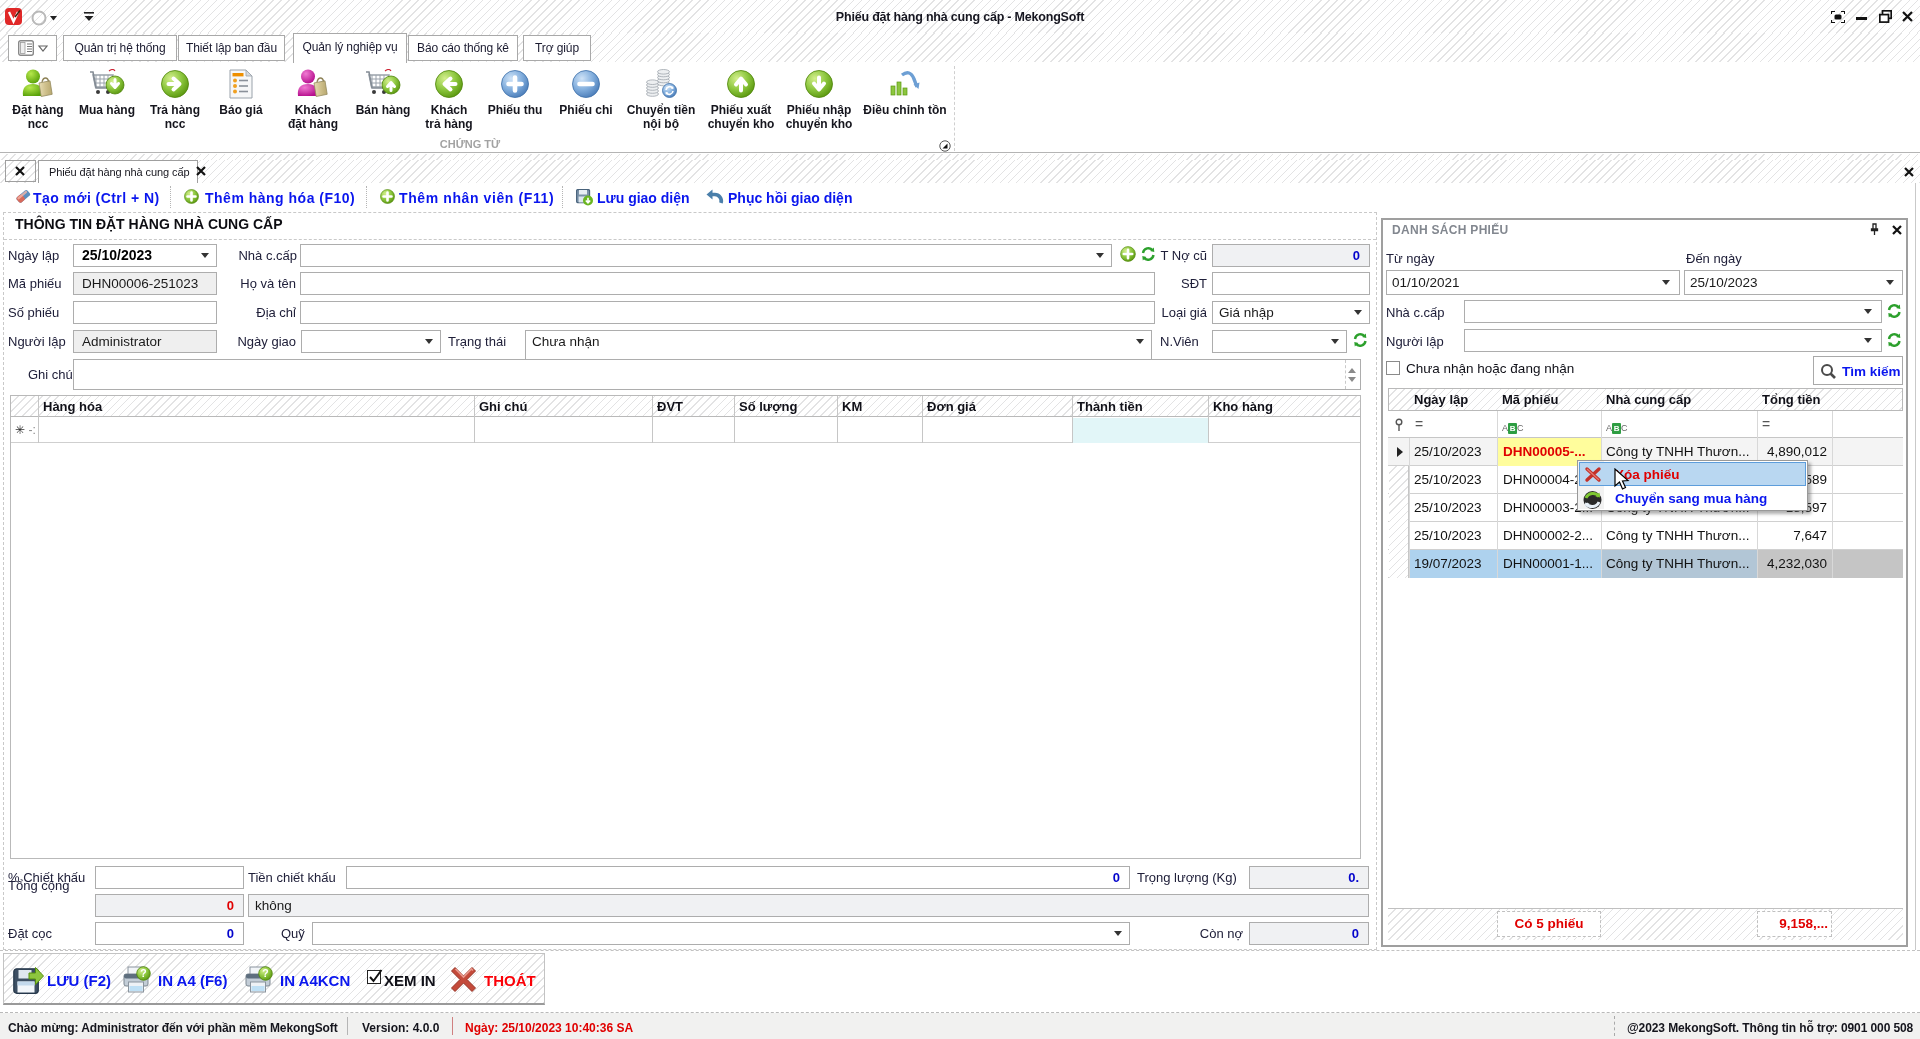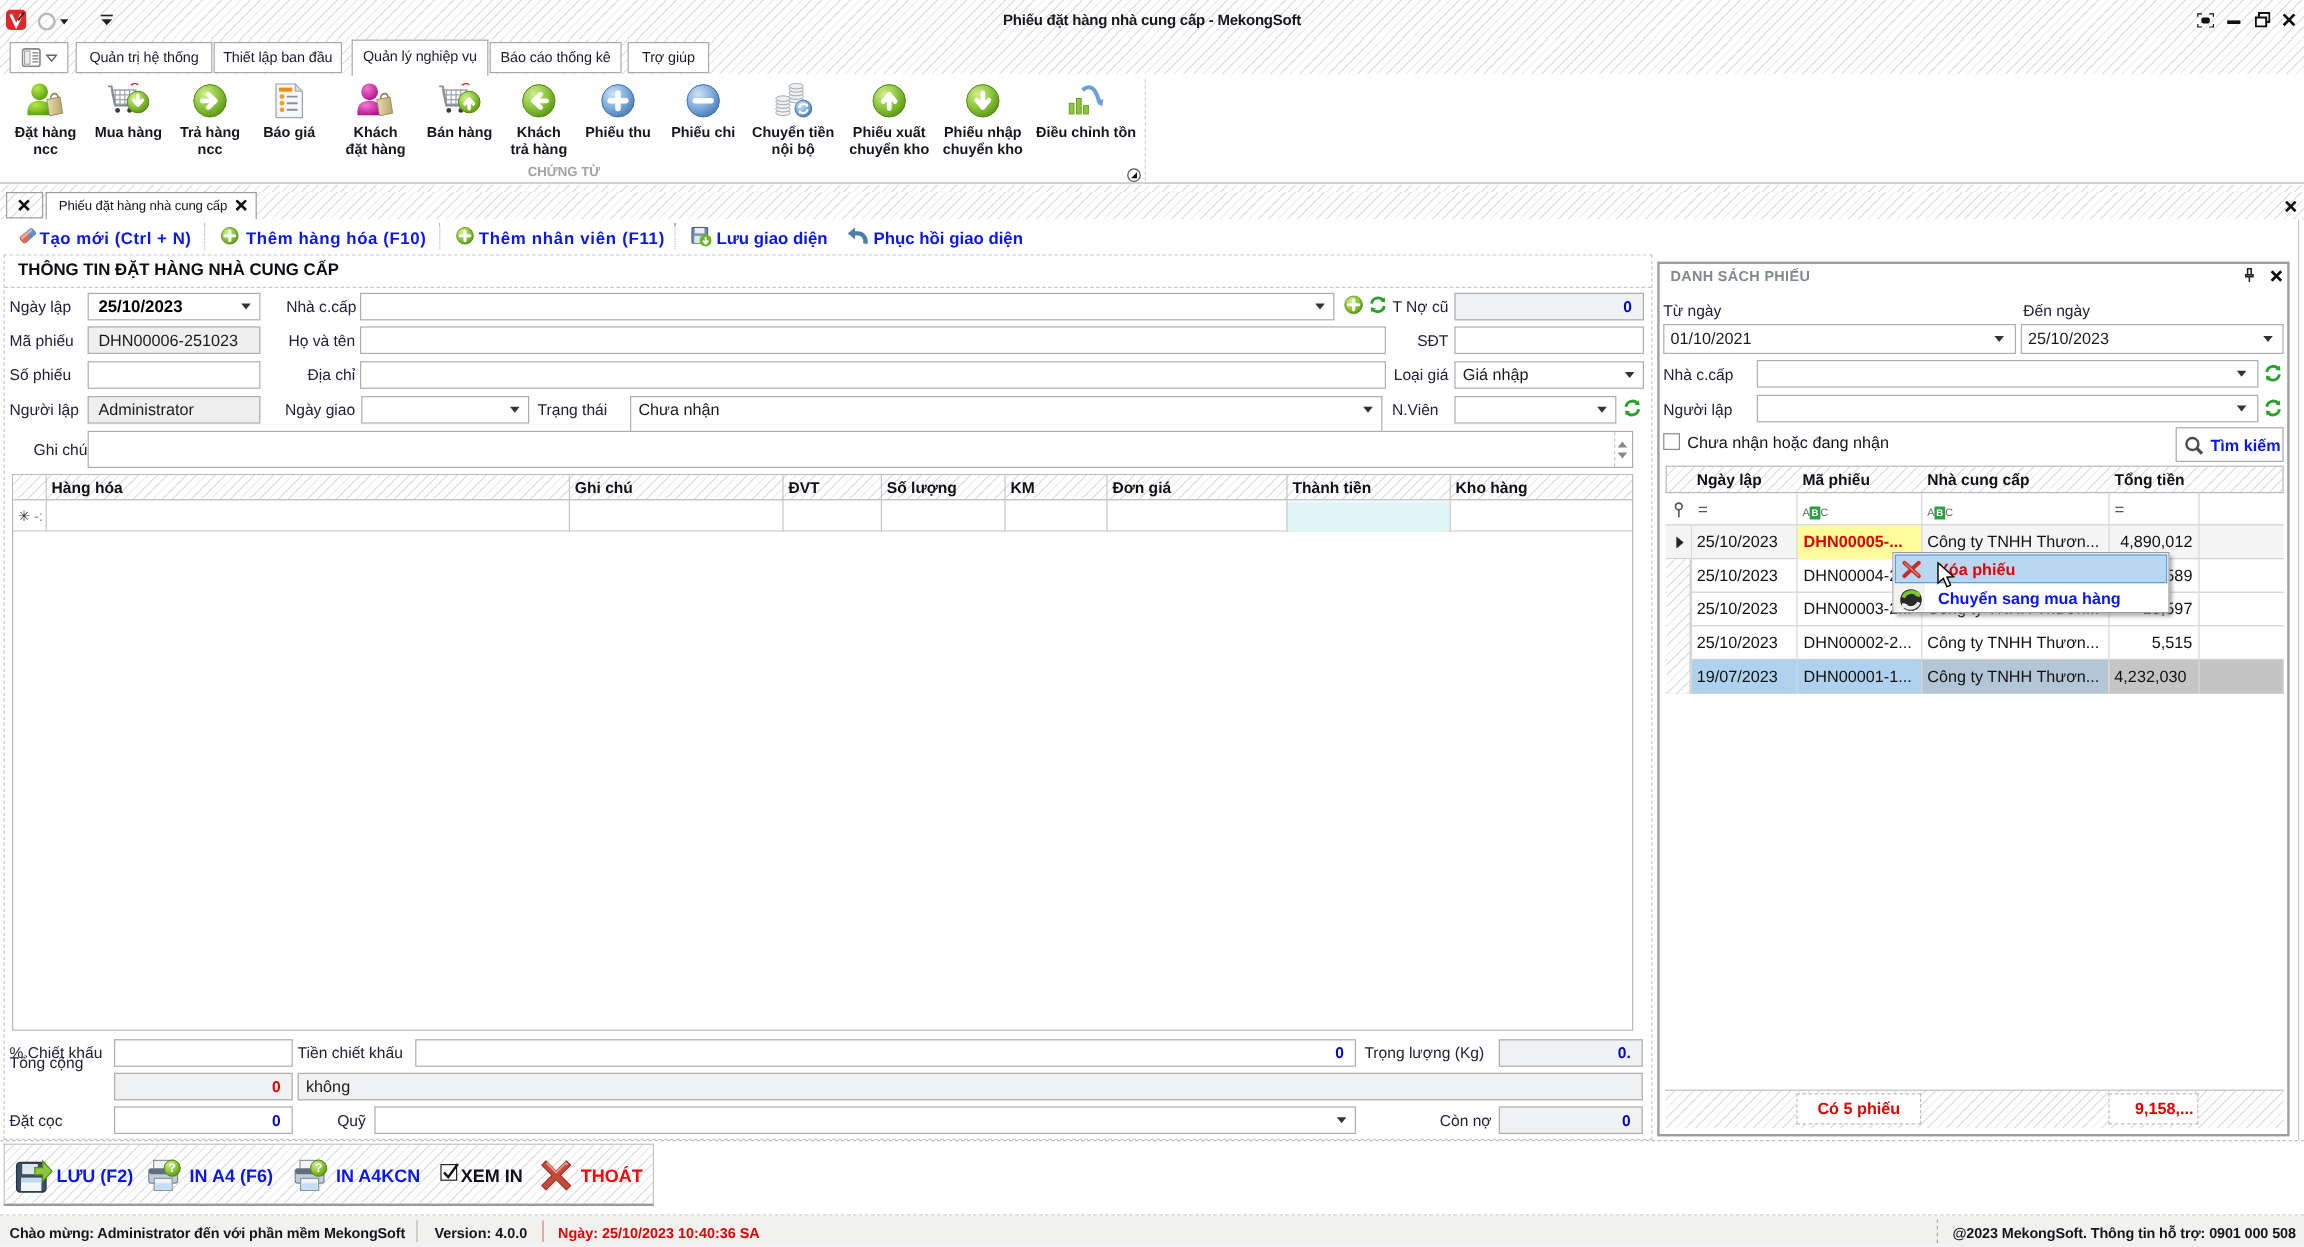--- a/index.html
+++ b/index.html
@@ -188,21 +188,21 @@
       <rect x="15" y="19" width="4" height="7" fill="#8cc63e" stroke="#5a970f" stroke-width="0.7"></rect>
       <path d="M14 6 q8-6 12 4 l3 8" fill="none" stroke="#6d9fd4" stroke-width="3.4"></path>
       <path d="M31.5 13.5 l-1 6.5 -5-4.5 z" fill="#6d9fd4"></path>
     </svg>Điều chỉnh tồn</div>
 
 <div class="ab hatch" style="left:0;top:160px;width:1920px;height:23px;"></div>
 <div class="ab hatch" style="left:5px;top:160px;width:31px;height:22px;border:1px solid #9f9f9f;"></div>
 <svg class="ab" style="left:15px;top:166px;" width="10" height="10">
     <path d="M1 1 L9 9 M9 1 L1 9" stroke="#111" stroke-width="2.2"></path>
   </svg>
-<div class="ab" style="left:38px;top:160px;width:176px;height:23px;background:#fff;border:1px solid #9f9f9f;border-bottom:none;font-size:11px;color:#15151d;line-height:22px;padding-left:10px;letter-spacing:-0.1px;">Phiếu đặt hàng nhà cung cấp</div>
+<div class="ab" style="left:38px;top:160px;width:160px;height:23px;background:#fff;border:1px solid #9f9f9f;border-bottom:none;font-size:11px;color:#15151d;line-height:22px;padding-left:10px;letter-spacing:-0.1px;">Phiếu đặt hàng nhà cung cấp</div>
 <svg class="ab" style="left:196px;top:166px;" width="10" height="10">
     <path d="M1 1 L9 9 M9 1 L1 9" stroke="#111" stroke-width="2.2"></path>
   </svg>
 <svg class="ab" style="left:1904px;top:167px;" width="10" height="10">
     <path d="M1 1 L9 9 M9 1 L1 9" stroke="#111" stroke-width="2.2"></path>
   </svg>
 <div class="ab" style="left:1915px;top:183px;width:1px;height:767px;background:#c9c9c9;"></div>
 
 <div class="ab" style="left:0;top:183px;width:1915px;height:28px;background:#fff;"></div>
 <svg class="ab" style="left:15px;top:189px;" width="16" height="14">
@@ -463,25 +463,25 @@
 <div class="gt" style="left:1503px;top:472px;">DHN00004-2...</div>
 <div class="gt" style="left:1606px;top:472px;">Công ty TNHH Thươn...</div>
 <div class="gt" style="left:1757px;top:472px;width:70px;text-align:right;">56,589</div>
 <div class="gt" style="left:1414px;top:500px;">25/10/2023</div>
 <div class="gt" style="left:1503px;top:500px;">DHN00003-2...</div>
 <div class="gt" style="left:1606px;top:500px;">Công ty TNHH Thươn...</div>
 <div class="gt" style="left:1757px;top:500px;width:70px;text-align:right;">18,597</div>
 <div class="gt" style="left:1414px;top:528px;">25/10/2023</div>
 <div class="gt" style="left:1503px;top:528px;">DHN00002-2...</div>
 <div class="gt" style="left:1606px;top:528px;">Công ty TNHH Thươn...</div>
-<div class="gt" style="left:1757px;top:528px;width:70px;text-align:right;">5,515</div>
+<div class="gt" style="left:1757px;top:528px;width:70px;text-align:right;">7,647</div>
 <div class="gt" style="left:1414px;top:556px;">19/07/2023</div>
 <div class="gt" style="left:1503px;top:556px;">DHN00001-1...</div>
 <div class="gt" style="left:1606px;top:556px;">Công ty TNHH Thươn...</div>
-<div class="gt" style="left:1757px;top:556px;width:70px;text-align:center;">4,232,030</div>
+<div class="gt" style="left:1757px;top:556px;width:70px;text-align:right;">4,232,030</div>
 <div class="ab hatch" style="left:1388px;top:908px;width:515px;height:32px;border-top:1px solid #c0c0c0;"></div>
 <div class="ab" style="left:1497px;top:911px;width:104px;height:26px;background:#fff;border:1px dashed #c0c0c0;text-align:center;font-size:13.5px;font-weight:bold;color:#e00000;padding-top:4px;">Có 5 phiếu</div>
 <div class="ab" style="left:1757px;top:911px;width:75px;height:26px;background:#fff;border:1px dashed #c0c0c0;text-align:right;font-size:13.5px;font-weight:bold;color:#e00000;padding:4px 3px 0 0;">9,158,...</div>
 
 <div class="ab" style="left:1577px;top:460px;width:231px;height:51px;background:#fff;border:1px solid #999;box-shadow:3px 3px 3px rgba(80,80,80,0.45);z-index:20;"></div>
 <div class="ab" style="left:1578px;top:461px;width:26px;height:48px;background:#f2f2f2;z-index:20;"></div>
 <div class="ab" style="left:1579px;top:462px;width:227px;height:24px;background:#b9d7f1;border:1px solid #5d9ddb;z-index:21;"></div>
 <svg class="ab" style="left:1584px;top:465px;z-index:22;" width="19" height="19">
     <path d="M3 4 L15 15 M15 4 L3 15" stroke="#c43028" stroke-width="3.4" stroke-linecap="round"></path>
     <path d="M3 4 L15 15" stroke="#e57a70" stroke-width="1.2"></path>

